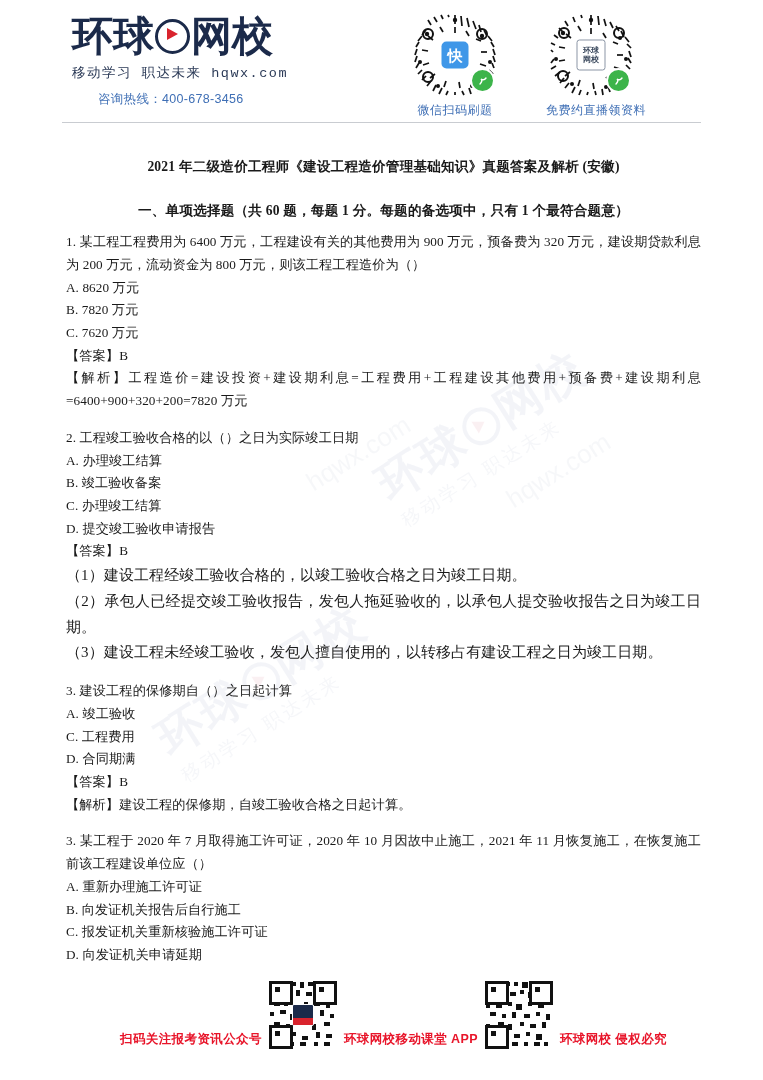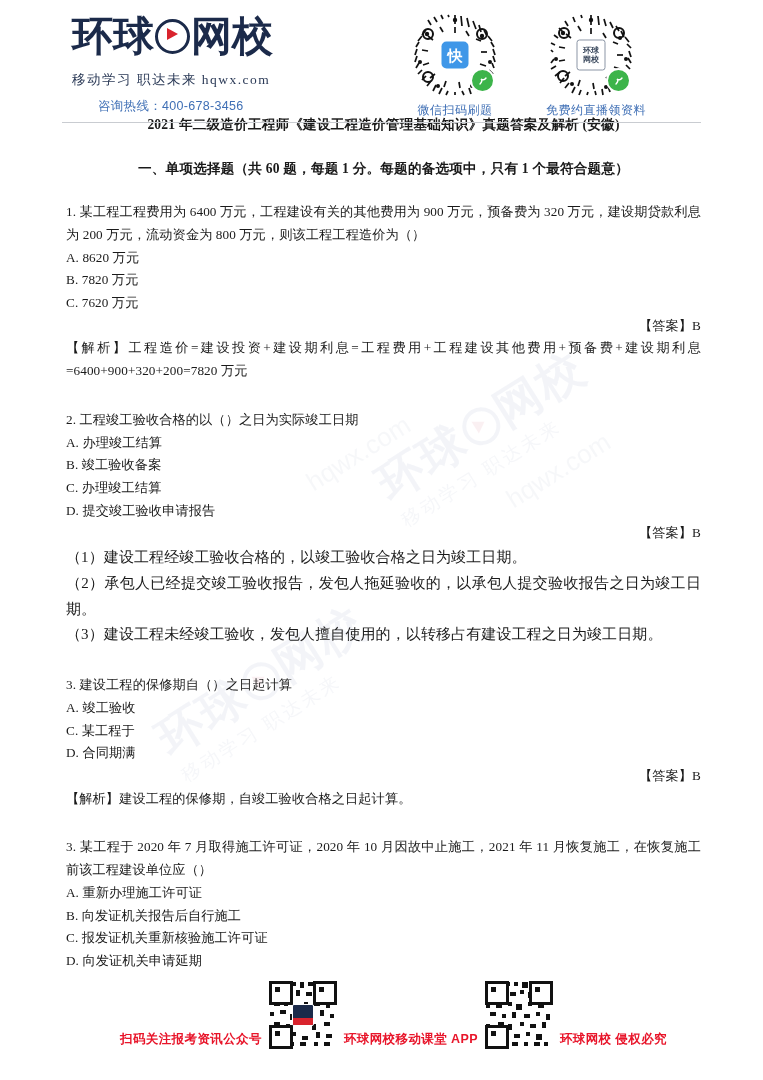--- a/index.html
+++ b/index.html
@@ -112,25 +112,25 @@
   }
   .logo-play::after {
     content: "";
     position: absolute;
     left: 9px; top: 6px;
     border-left: 11px solid #d9232d;
     border-top: 6.5px solid transparent;
     border-bottom: 6.5px solid transparent;
   }
   .logo-tagline {
-    font-family: Liberation Serif, serif;
+    font-family: Liberation Mono, monospace;
     font-size: 13.5px;
     color: #2b3a57;
     letter-spacing: 1.5px;
-    margin-top: 14px;
+    margin-top: 7px;
     white-space: nowrap;
   }
   .hotline {
     font-family: "Liberation Sans", sans-serif;
     font-size: 12.5px;
     color: #3f6fb5;
     letter-spacing: 0.3px;
     margin-top: 9px;
     margin-left: 26px;
     white-space: nowrap;
@@ -202,46 +202,46 @@
   #body-area {
     padding: 0 62px 0 66px;
     box-sizing: border-box;
     font-size: 13.2px;
     line-height: 1;
   }
   #doc-title {
     text-align: center;
     font-size: 13.6px;
     font-weight: bold;
+    margin-top: 42px;
     letter-spacing: 0.2px;
   }
   #section-heading {
     font-size: 13.6px;
     font-weight: bold;
     margin-top: 30px;
     letter-spacing: 0.2px;
     text-align: center;
   }
-  .question-block { margin-top: 26px; }
+  .question-block { margin-top: 14px; }
   .q-stem {
     font-size: 13.2px;
     line-height: 1.72;
     text-align: justify;
     letter-spacing: 0.1px;
   }
   .q-option {
     font-size: 13.2px;
     line-height: 1.72;
     letter-spacing: 0.1px;
   }
   .q-answer {
     font-size: 13.2px;
     line-height: 1.72;
     letter-spacing: 0.1px;
-    text-align: right;
   }
   .q-explain {
     font-size: 13.2px;
     line-height: 1.72;
     text-align: justify;
     letter-spacing: 0.1px;
   }
   .q-subitem {
     font-size: 15px;
     line-height: 1.72;
@@ -533,21 +533,21 @@
       <div class="q-option">D. 提交竣工验收申请报告</div>
       <div class="q-answer">【答案】B</div>
       <div class="q-subitem">（1）建设工程经竣工验收合格的，以竣工验收合格之日为竣工日期。</div>
       <div class="q-subitem">（2）承包人已经提交竣工验收报告，发包人拖延验收的，以承包人提交验收报告之日为竣工日期。</div>
       <div class="q-subitem">（3）建设工程未经竣工验收，发包人擅自使用的，以转移占有建设工程之日为竣工日期。</div>
     </div>
 
     <div class="question-block">
       <div class="q-stem">3. 建设工程的保修期自（）之日起计算</div>
       <div class="q-option">A. 竣工验收</div>
-      <div class="q-option">C. 某工程于</div>
+      <div class="q-option">C. 工程费用</div>
       <div class="q-option">D. 合同期满</div>
       <div class="q-answer">【答案】B</div>
       <div class="q-explain">【解析】建设工程的保修期，自竣工验收合格之日起计算。</div>
     </div>
 
     <div class="question-block">
       <div class="q-stem">3. 某工程于 2020 年 7 月取得施工许可证，2020 年 10 月因故中止施工，2021 年 11 月恢复施工，在恢复施工前该工程建设单位应（）</div>
       <div class="q-option">A. 重新办理施工许可证</div>
       <div class="q-option">B. 向发证机关报告后自行施工</div>
       <div class="q-option">C. 报发证机关重新核验施工许可证</div>

